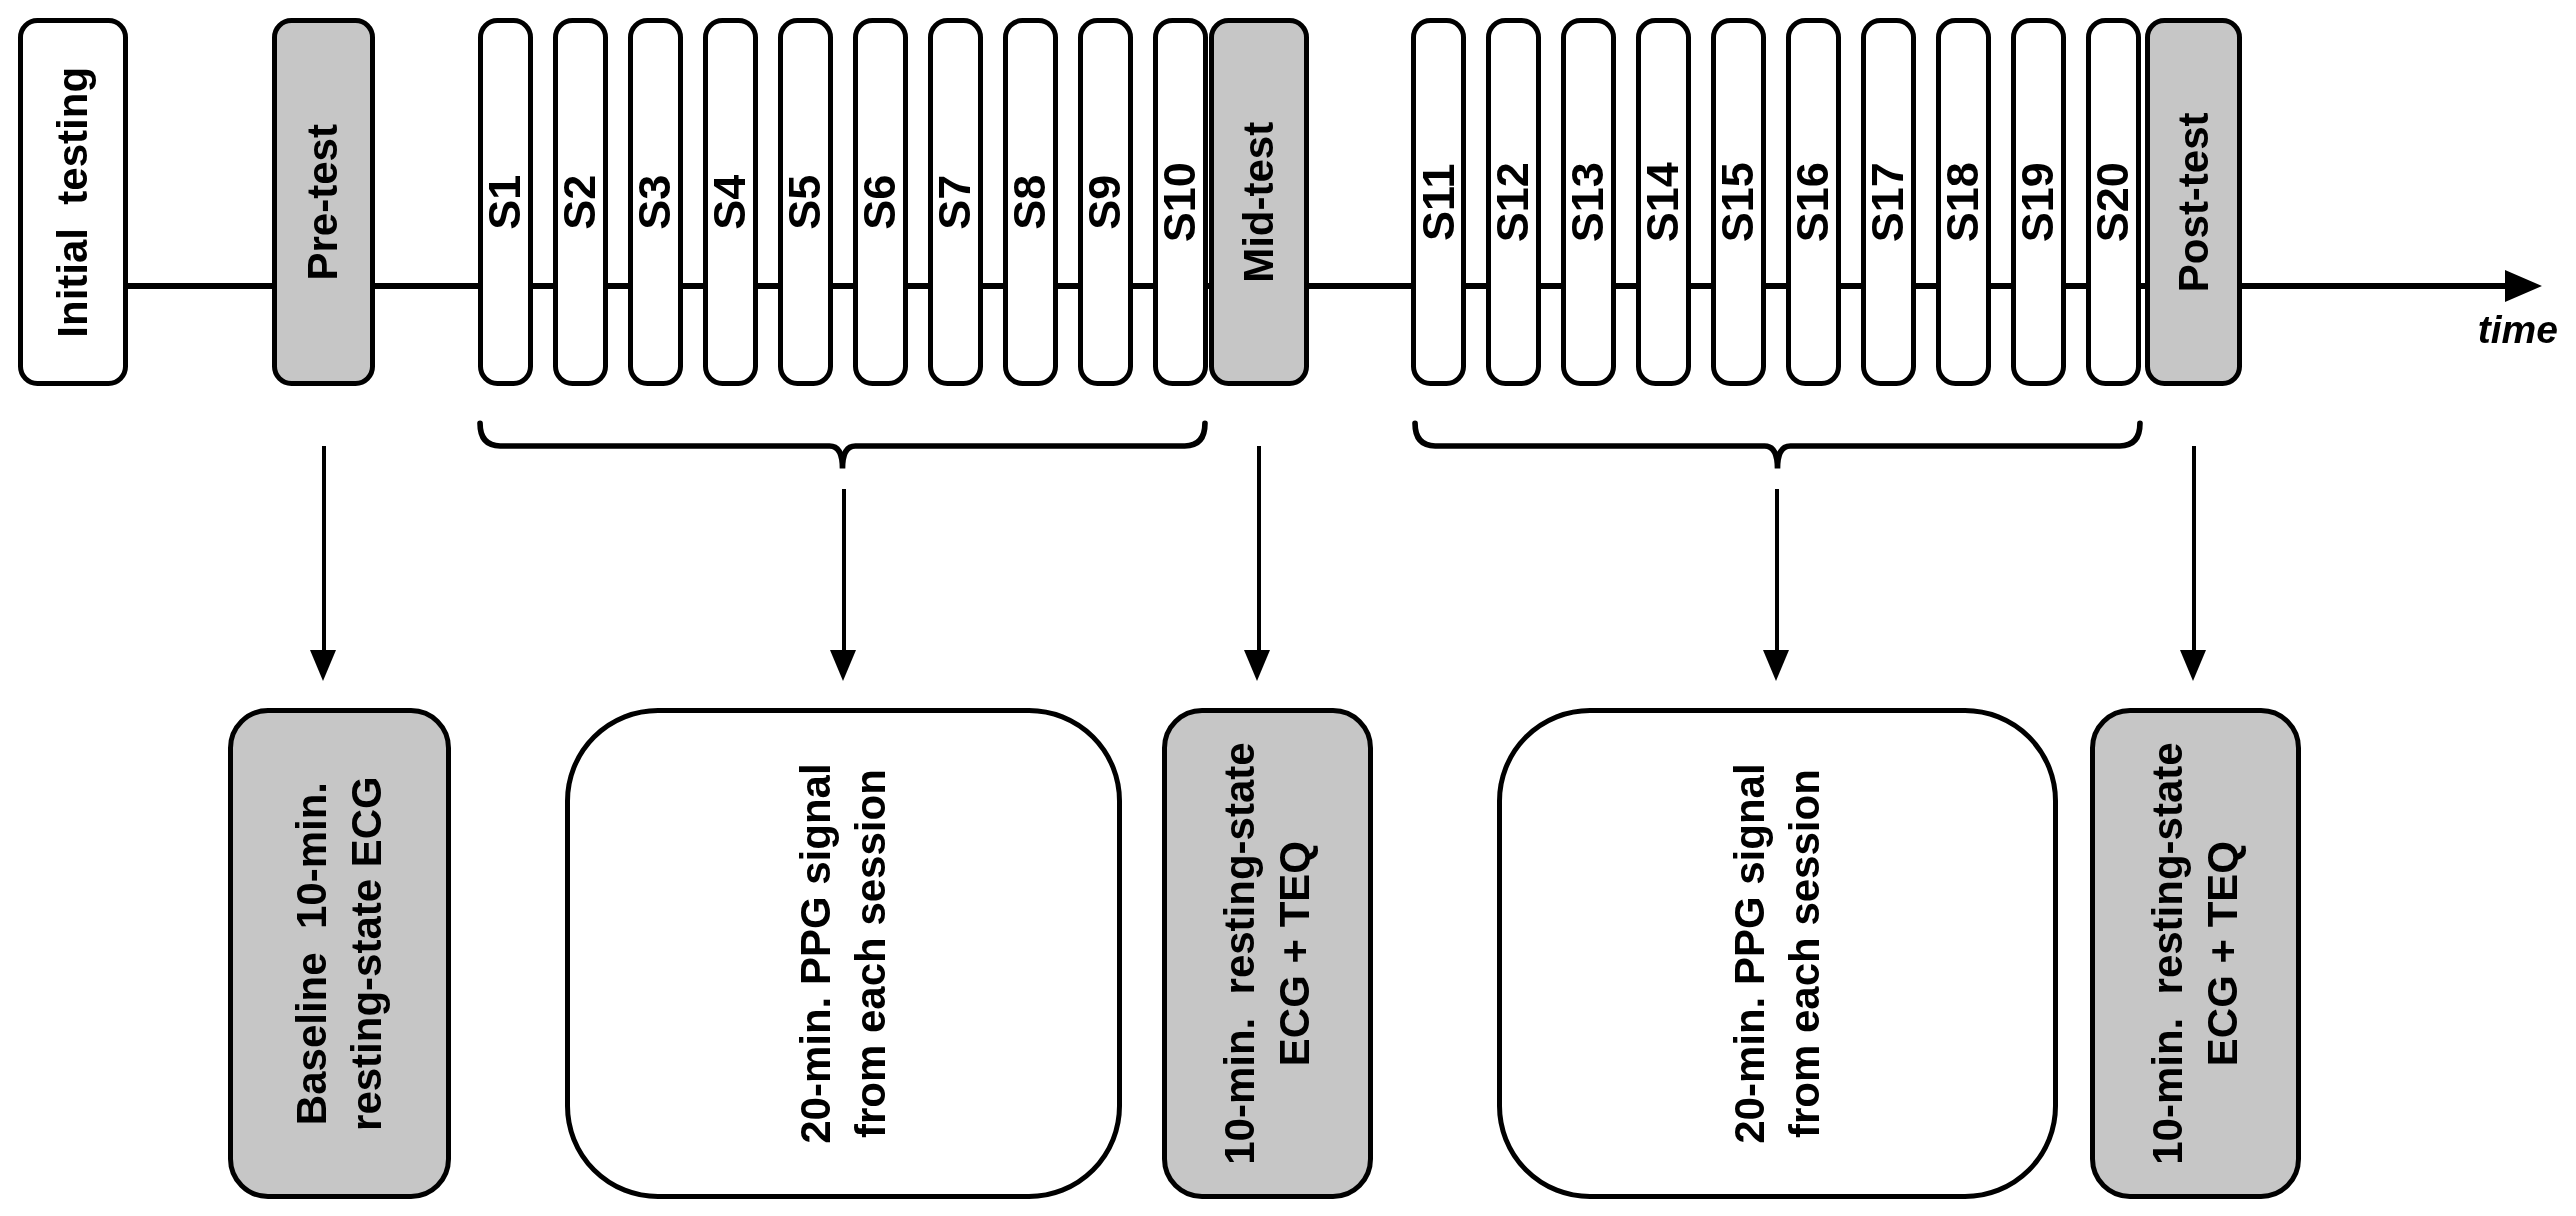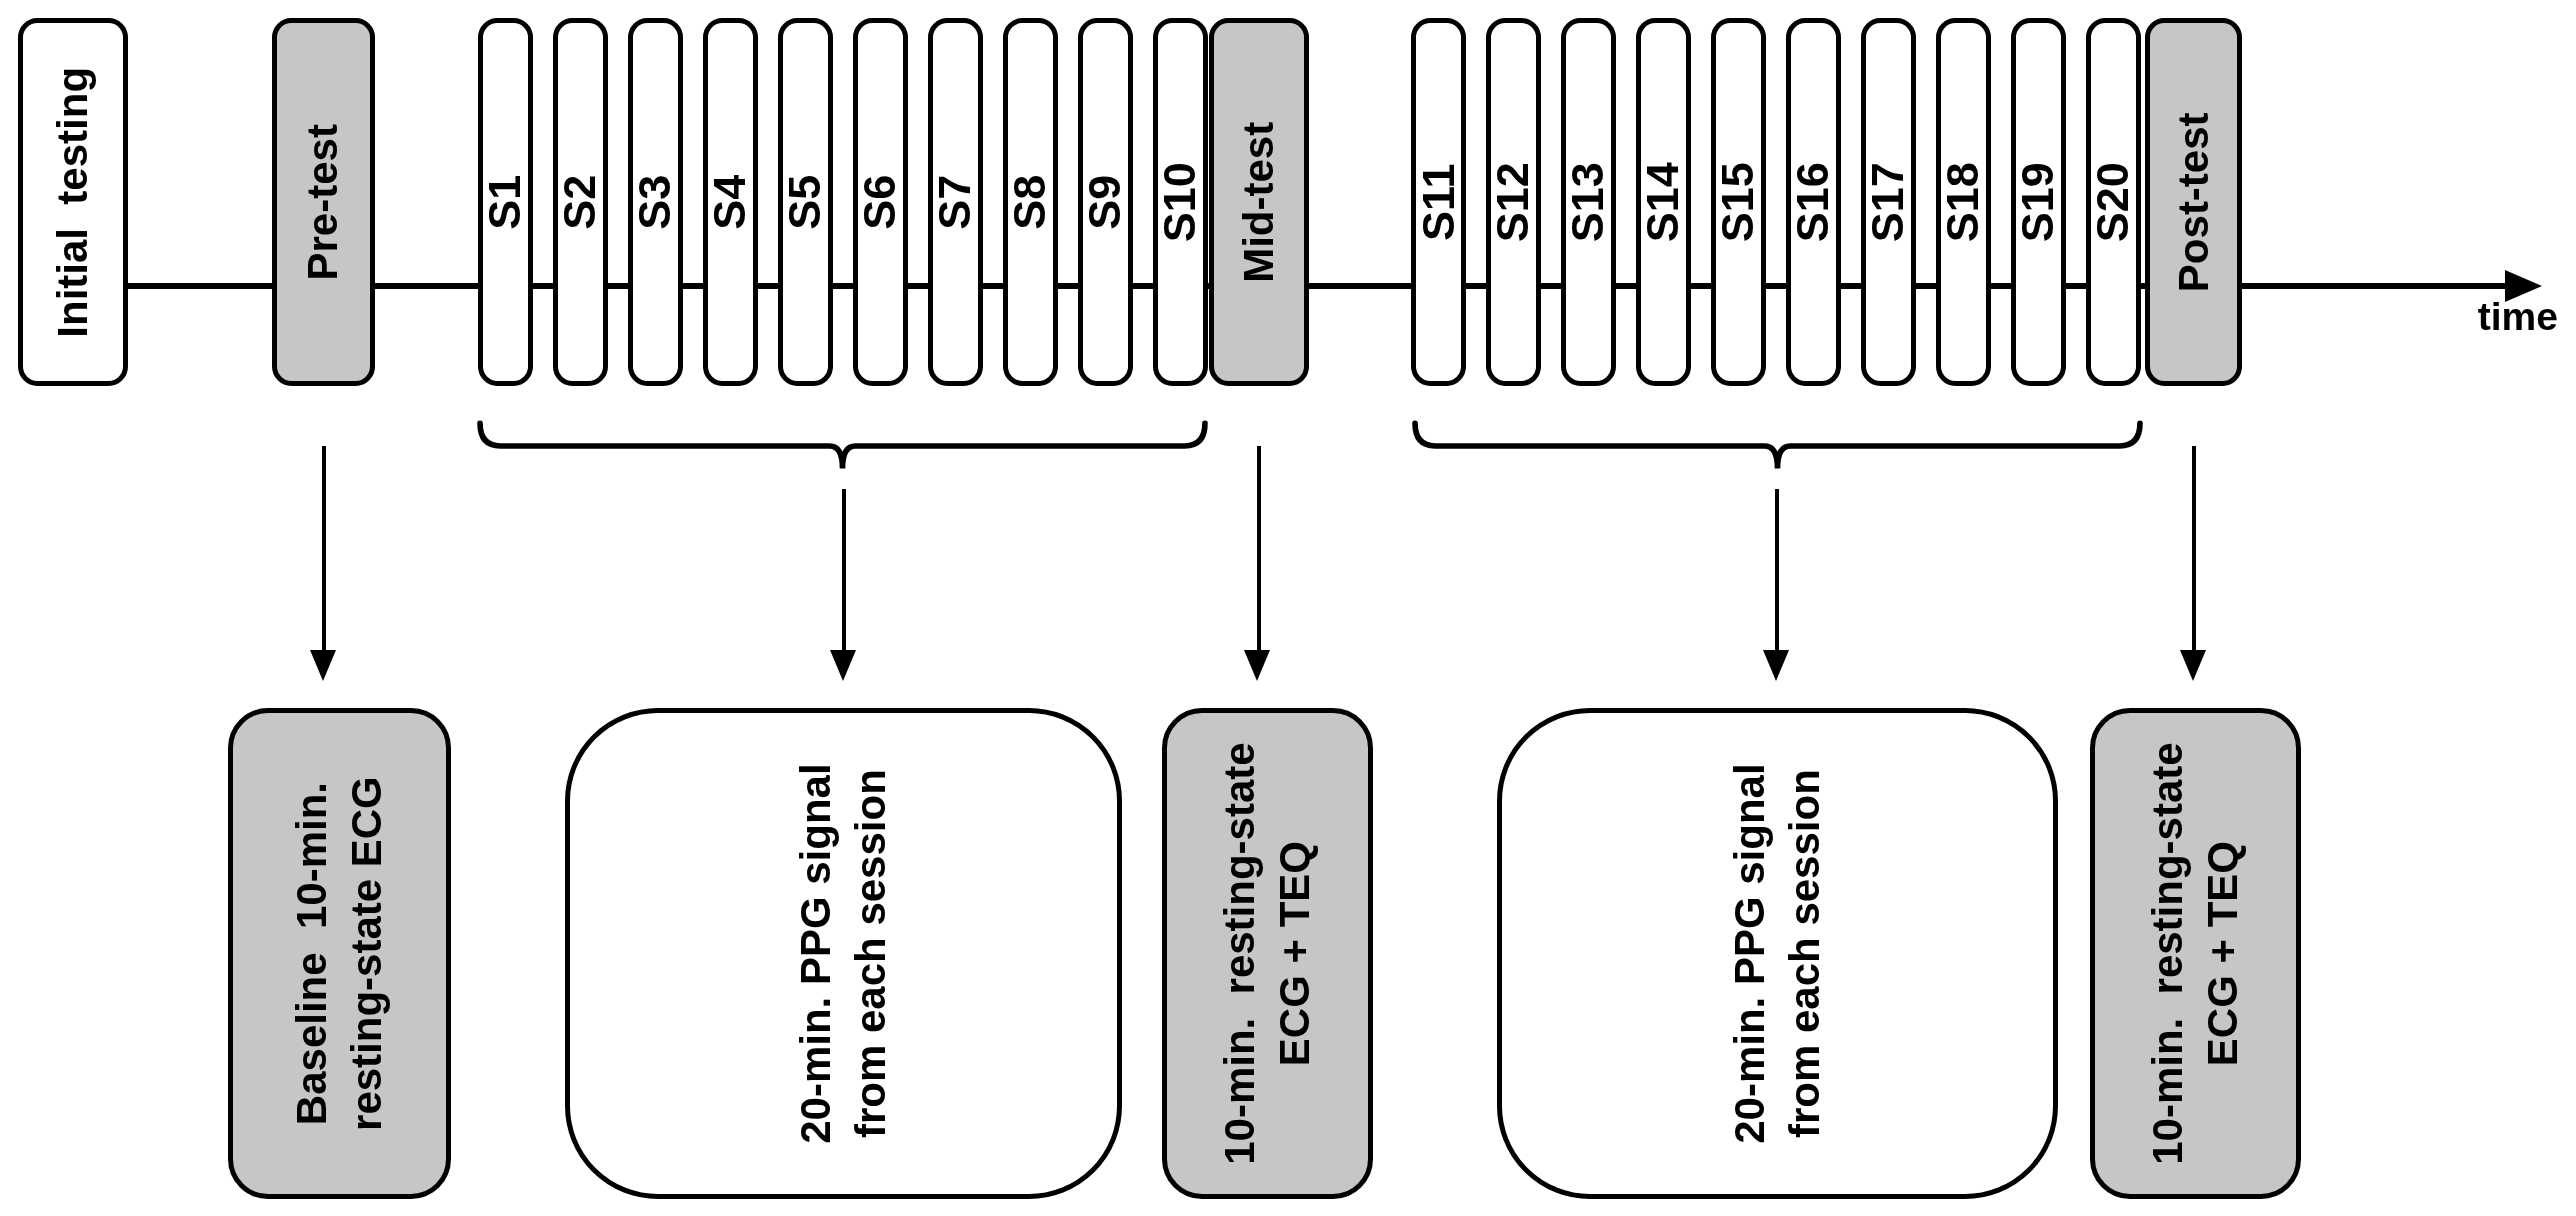--- a/index.html
+++ b/index.html
@@ -19,21 +19,21 @@
   .sbox { width:55px; font-size:45px; }
   .testbox { font-size:42px; }
   .bbox { top:708px; height:491px; font-size:42px; }
   .bbox.gray { border-radius:40px; }
   .bbox.whitebig { border-radius:93px; }
   .tl-line { position:absolute; left:128px; top:283px; width:2407px; height:5.6px; background:var(--ink); }
   .tl-head {
     position:absolute; left:2505px; top:270px; width:0; height:0;
     border-left:37px solid var(--ink); border-top:16px solid transparent; border-bottom:16px solid transparent;
   }
-  .time-label { position:absolute; left:2405px; top:295px; width:153px; text-align:right; font-size:39px; }
+  .time-label { position:absolute; left:2405px; top:308px; width:153px; text-align:right; font-size:39px;font-style:italic; }
   .arrow-line { position:absolute; width:4px; background:var(--ink); }
   .arrow-head { position:absolute; width:0; height:0; border-left:13.7px solid transparent; border-right:13.7px solid transparent; border-top:31px solid var(--ink); }
   .brace { position:absolute; top:420px; width:733px; height:60px; }
   .brace path { stroke:var(--ink); stroke-width:7; fill:none; stroke-linecap:round; }
 </style>
 </head>
 <body>
 
 <div class="canvas" id="canvas" style="--gray: #c6c6c6; --ink: #000000; --white: #ffffff;">
 

